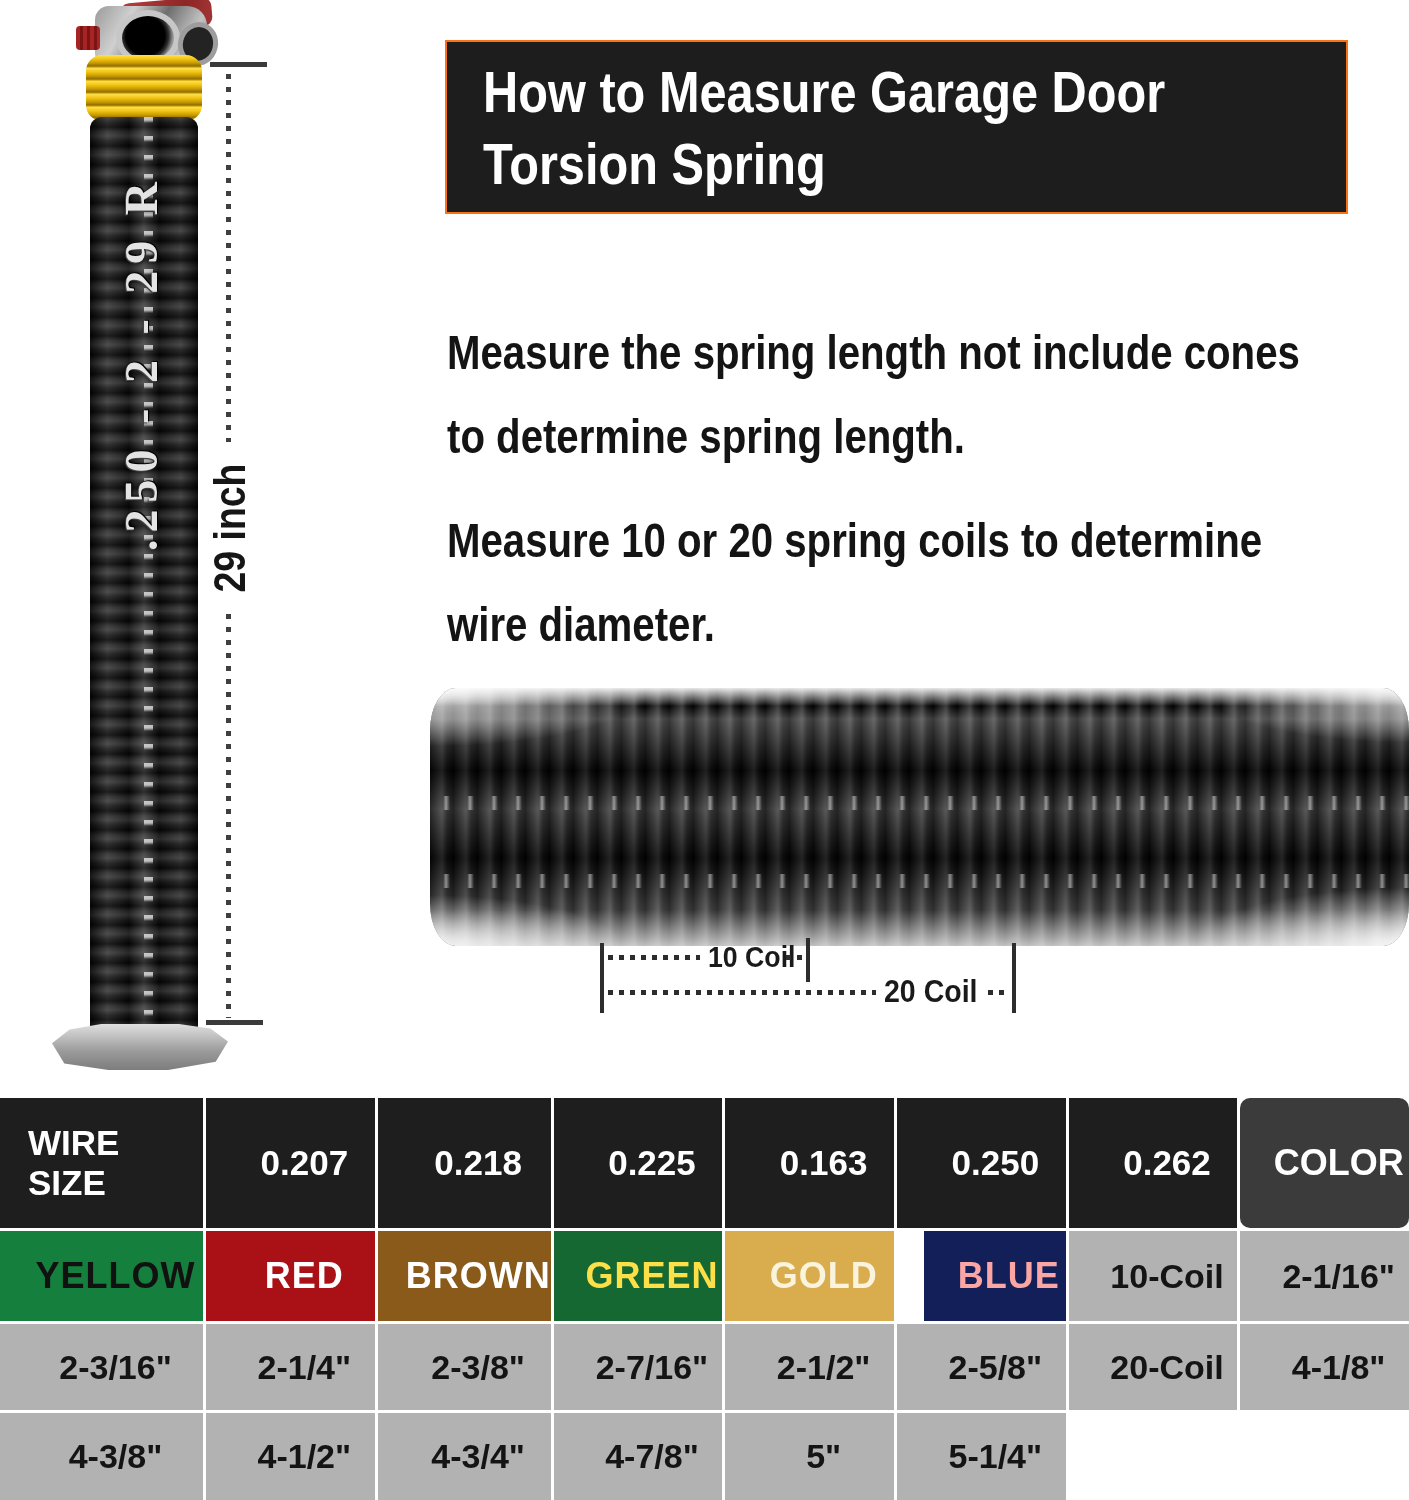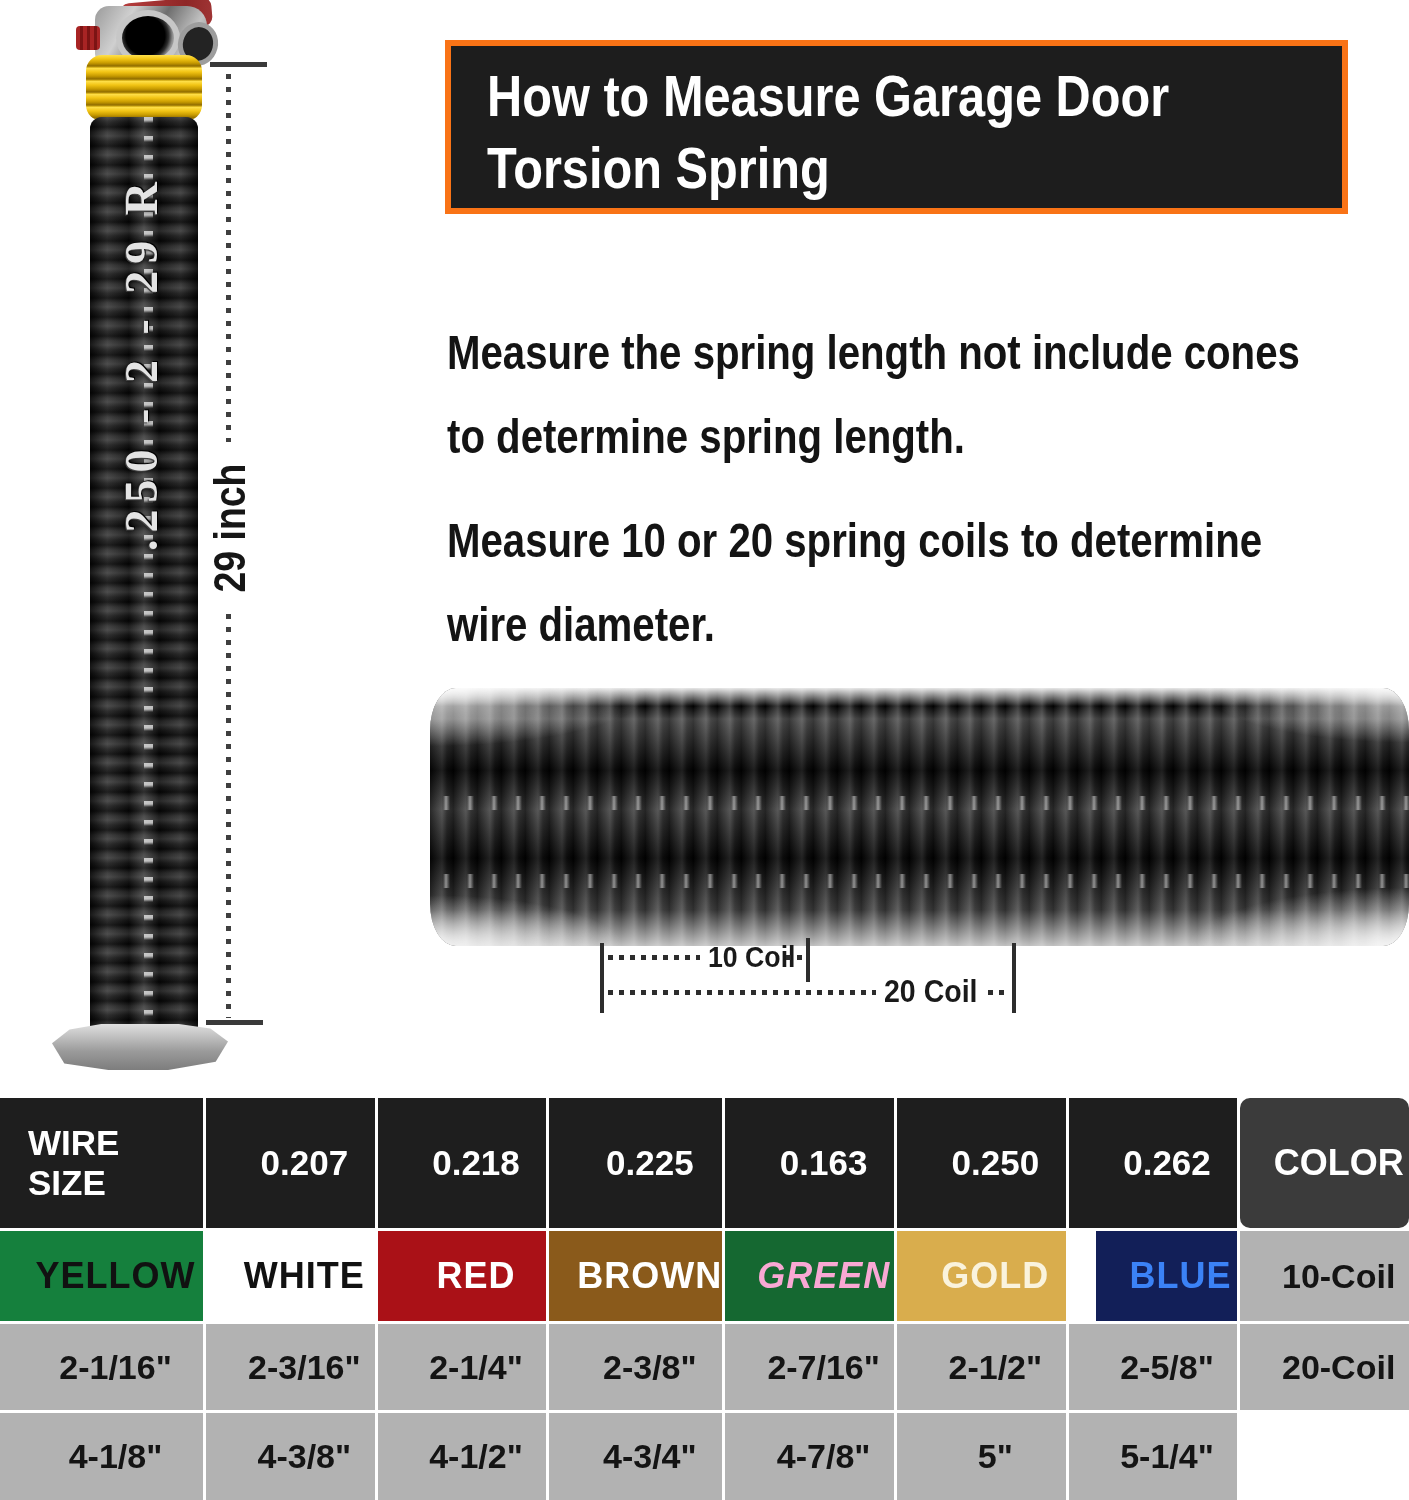--- a/index.html
+++ b/index.html
@@ -37,21 +37,21 @@
   
   .tick-h{position:absolute;height:5px;background:#3a3a3a;}
   .vdots{position:absolute;width:5px;
     background:repeating-linear-gradient(to bottom,#3f3f3f 0 5px,rgba(0,0,0,0) 5px 13px);}
   .len-label{position:absolute;left:133px;top:500px;width:200px;height:56px;
     transform:rotate(-90deg) scaleX(.85);transform-origin:center;
     font-size:44px;font-weight:bold;color:#161616;text-align:center;white-space:nowrap;}
 
   
   .banner{position:absolute;left:445px;top:40px;width:903px;height:174px;background:#1d1d1d;
-    border:6px solid #f97316;box-sizing:border-box;padding:14px 0 0 36px;}
+    border:2px solid #f97316;box-sizing:border-box;padding:14px 0 0 36px;}
   .banner-line{font-size:58px;font-weight:bold;color:#fff;line-height:72px;white-space:nowrap;
     transform:scaleX(.84);transform-origin:0 0;}
 
   
   .para{position:absolute;left:447px;}
   .para-line{font-size:49px;font-weight:bold;color:#141414;line-height:84px;white-space:nowrap;
     transform:scaleX(.82);transform-origin:0 0;}
 
   
   .h-spring{position:absolute;left:430px;top:688px;width:979px;height:258px;border-radius:26px/42px;
@@ -144,26 +144,25 @@
     <div class="cell hdr">WIRE SIZE</div>
     <div class="cell hdr">0.207</div>
     <div class="cell hdr">0.218</div>
     <div class="cell hdr">0.225</div>
     <div class="cell hdr">0.163</div>
     <div class="cell hdr">0.250</div>
     <div class="cell hdr">0.262</div>
 
     <div class="cell color-label">COLOR</div>
     <div class="cell swatch" style="background-color: #15803d; color: rgb(17, 17, 17);">YELLOW</div>
-    <div class="cell swatch" style="background-color: rgb(255, 255, 255); color: rgb(17, 17, 17);">WHITE</div>
     <div class="cell swatch" style="background-color: rgb(170, 17, 23); color: rgb(255, 255, 255); text-align: right;">RED</div>
     <div class="cell swatch" style="background-color: rgb(138, 90, 27); color: rgb(255, 255, 255);">BROWN</div>
-    <div class="cell swatch" style="background-color: rgb(21, 104, 49); color: #f9a8d4; font-style: italic;">GREEN</div>
+    <div class="cell swatch" style="background-color: rgb(21, 104, 49); color: #fde047;">GREEN</div>
     <div class="cell swatch" style="background-color: rgb(217, 173, 77); color: rgb(250, 243, 221);">GOLD</div>
-    <div class="cell swatch" style="background-color: rgb(18, 31, 88); color: #3b82f6; margin-left: 27px;">BLUE</div>
+    <div class="cell swatch" style="background-color: rgb(18, 31, 88); color: #fca5a5; margin-left: 27px;">BLUE</div>
 
     <div class="cell gray">10-Coil</div>
     <div class="cell gray">2-1/16"</div>
     <div class="cell gray">2-3/16"</div>
     <div class="cell gray">2-1/4"</div>
     <div class="cell gray">2-3/8"</div>
     <div class="cell gray">2-7/16"</div>
     <div class="cell gray">2-1/2"</div>
     <div class="cell gray">2-5/8"</div>
 

